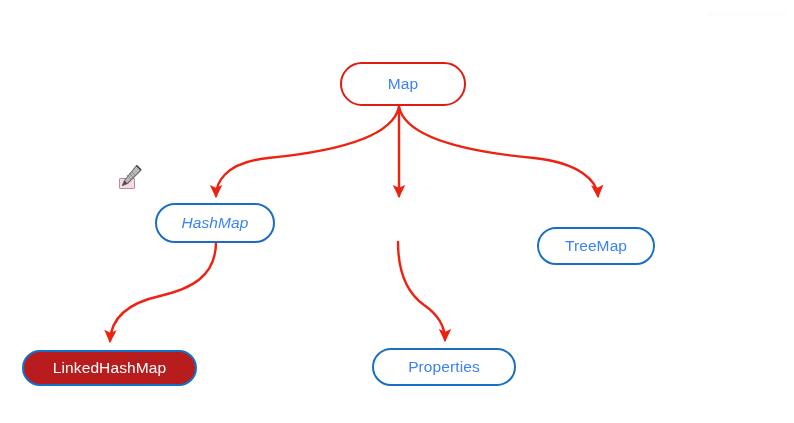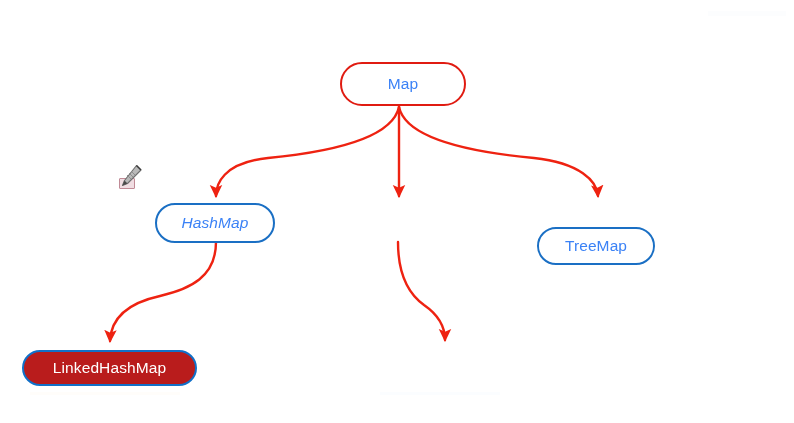--- a/index.html
+++ b/index.html
@@ -139,20 +139,23 @@
 
 
   <div class="node node-blue" style="left:537px; top:203px; width:118px; height:38px;margin-top:24px;">
     <span class="node-label">TreeMap</span>
   </div>
 
   <div class="node node-selected" style="left:22px; top:350px; width:175px; height:36px;">
     <span class="node-label">LinkedHashMap</span>
   </div>
 
+  <div class="node node-blue" style="left:372px; top:348px; width:144px; height:38px;">
+    <span class="node-label">Properties</span>
+  </div>
 
   <div id="pen-badge"></div>
   <svg id="pen-cursor" viewBox="0 0 26 30" xmlns="http://www.w3.org/2000/svg">
     <path d="M18.5,2.5 L23,7 L9.5,20.5 L4.5,22.5 L6.5,17.5 Z" fill="#b9b9b9" stroke="#6e6e6e" stroke-width="1.1" stroke-linejoin="round"></path>
     <path d="M18.5,2.5 L23,7" stroke="#3a3a3a" stroke-width="1.2"></path>
     <path d="M6.5,17.5 L4.5,22.5 L9.5,20.5 Z" fill="#4a4a4a"></path>
     <path d="M11,10 L15,14 M13,8 L17,12 M9,12 L13,16" stroke="#8a8a8a" stroke-width="0.9"></path>
   </svg>
 
 </div>

